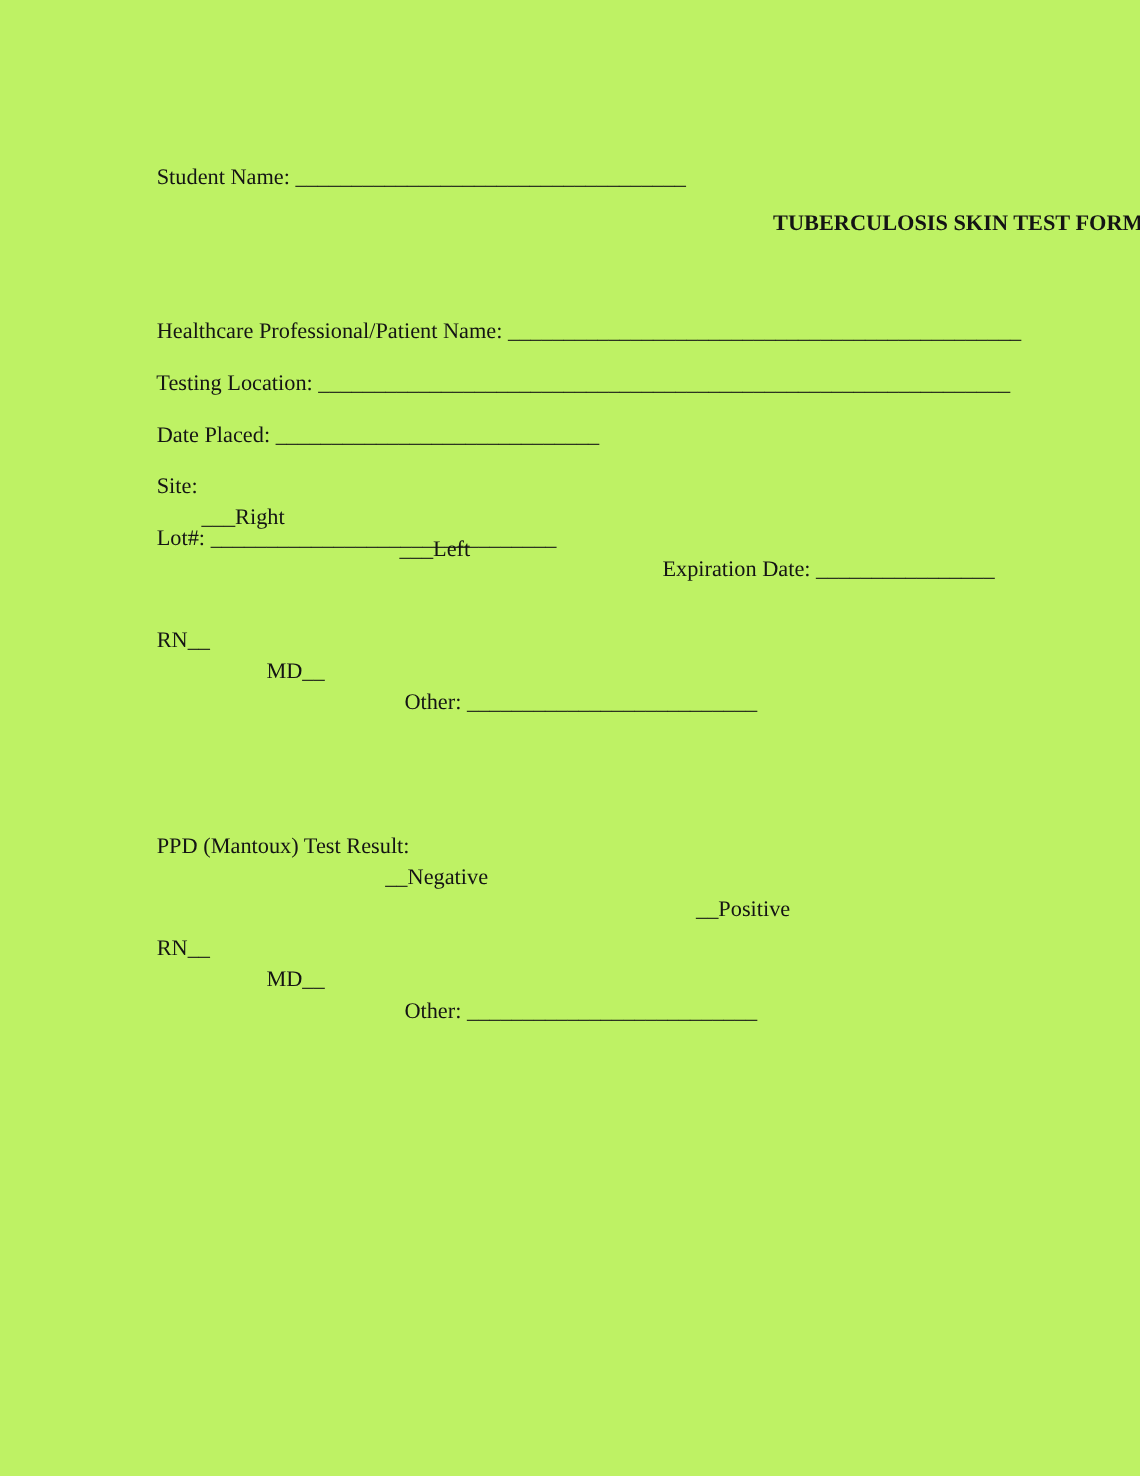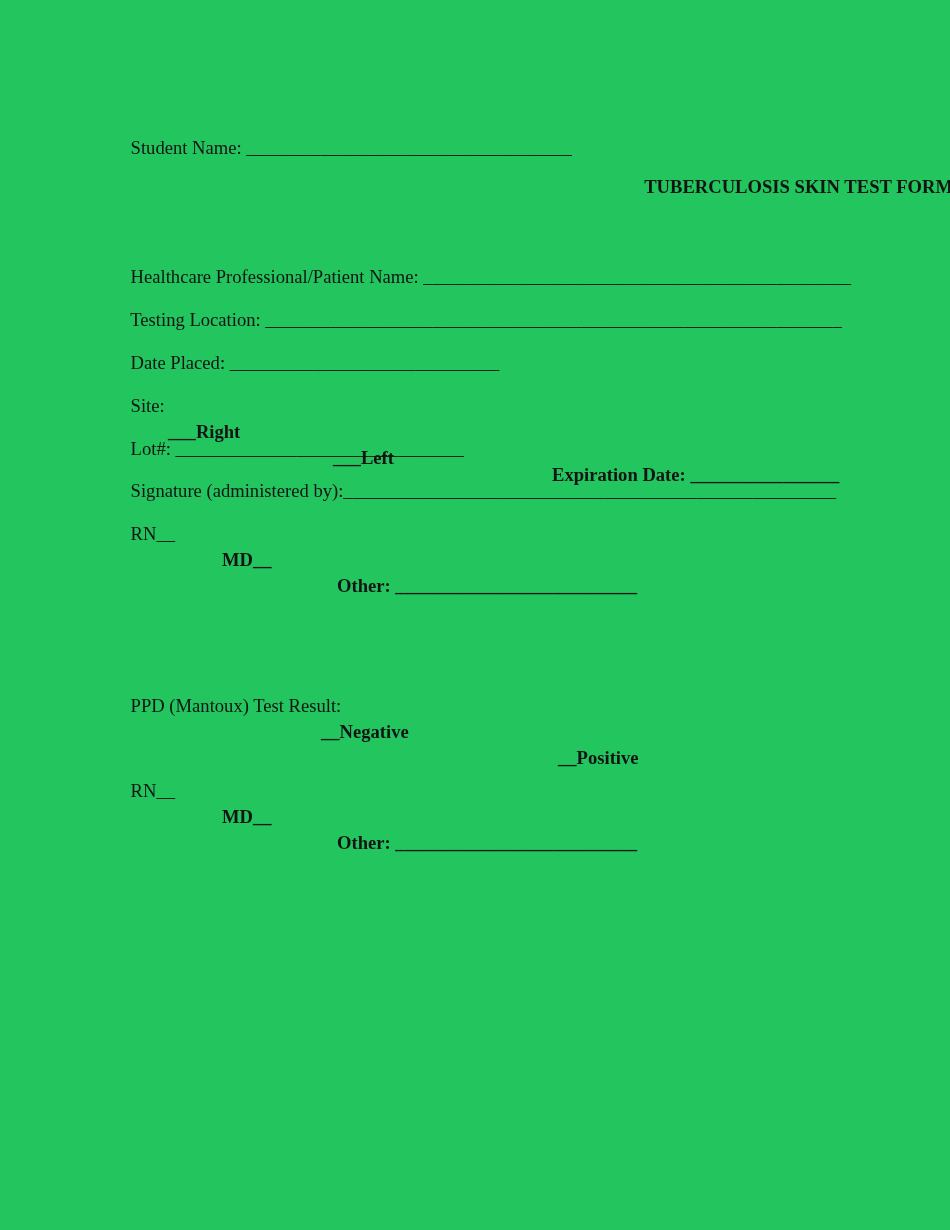--- a/index.html
+++ b/index.html
@@ -5,31 +5,31 @@
   html, body { margin: 0; padding: 0; }
   body {
     width: 950px; height: 1230px;
     background: #ffffff;
     font-family: "Liberation Serif", "DejaVu Serif", serif;
     color: #141414;
   }
   .page {
     position: relative;
     width: 950px; height: 1230px;
-    background: #22c55e;
+    background: #bef264;
     overflow: hidden;
   }
   .row {
     position: absolute;
     left: 112px;
     font-size: 18.6px;
     line-height: 26px;
     white-space: pre;
   }
-  .row .abs { position: absolute; white-space: pre; font-weight: bold; }
+  .row .abs { position: absolute; white-space: pre; }
   .title-row {
     left: 3px; width: 950px;
     text-align: right;
     font-weight: bold;
   }
   .blank { letter-spacing: 0; }
 </style>
 </head>
 <body>
 
@@ -57,36 +57,33 @@
     <span>Site:</span>
     <span class="abs" style="left:56px">___Right</span>
     <span class="abs" style="left:221px">___Left</span>
   </div>
 
   <div class="row" style="top:410px">
     <span>Lot#: </span><span class="blank">_______________________________</span>
     <span class="abs" style="left:440px"><span>Expiration Date: </span><span class="blank">________________</span></span>
   </div>
 
-  <div class="row" style="top:452px">
-    <span>Signature (administered by):</span><span class="blank">_____________________________________________________</span>
-  </div>
 
   <div class="row" style="top:495px">
     <span>RN__</span>
     <span class="abs" style="left:110px">MD__</span>
     <span class="abs" style="left:225px"><span>Other: </span><span class="blank">__________________________</span></span>
   </div>
 
 
 
   <div class="row" style="top:667px">
     <span>PPD (Mantoux) Test Result:</span>
     <span class="abs" style="left:209px">__Negative</span>
-    <span class="abs" style="left:446px">__Positive</span>
+    <span class="abs" style="left:468px">__Positive</span>
   </div>
 
 
   <div class="row" style="top:752px">
     <span>RN__</span>
     <span class="abs" style="left:110px">MD__</span>
     <span class="abs" style="left:225px"><span>Other: </span><span class="blank">__________________________</span></span>
   </div>
 
 </div>

